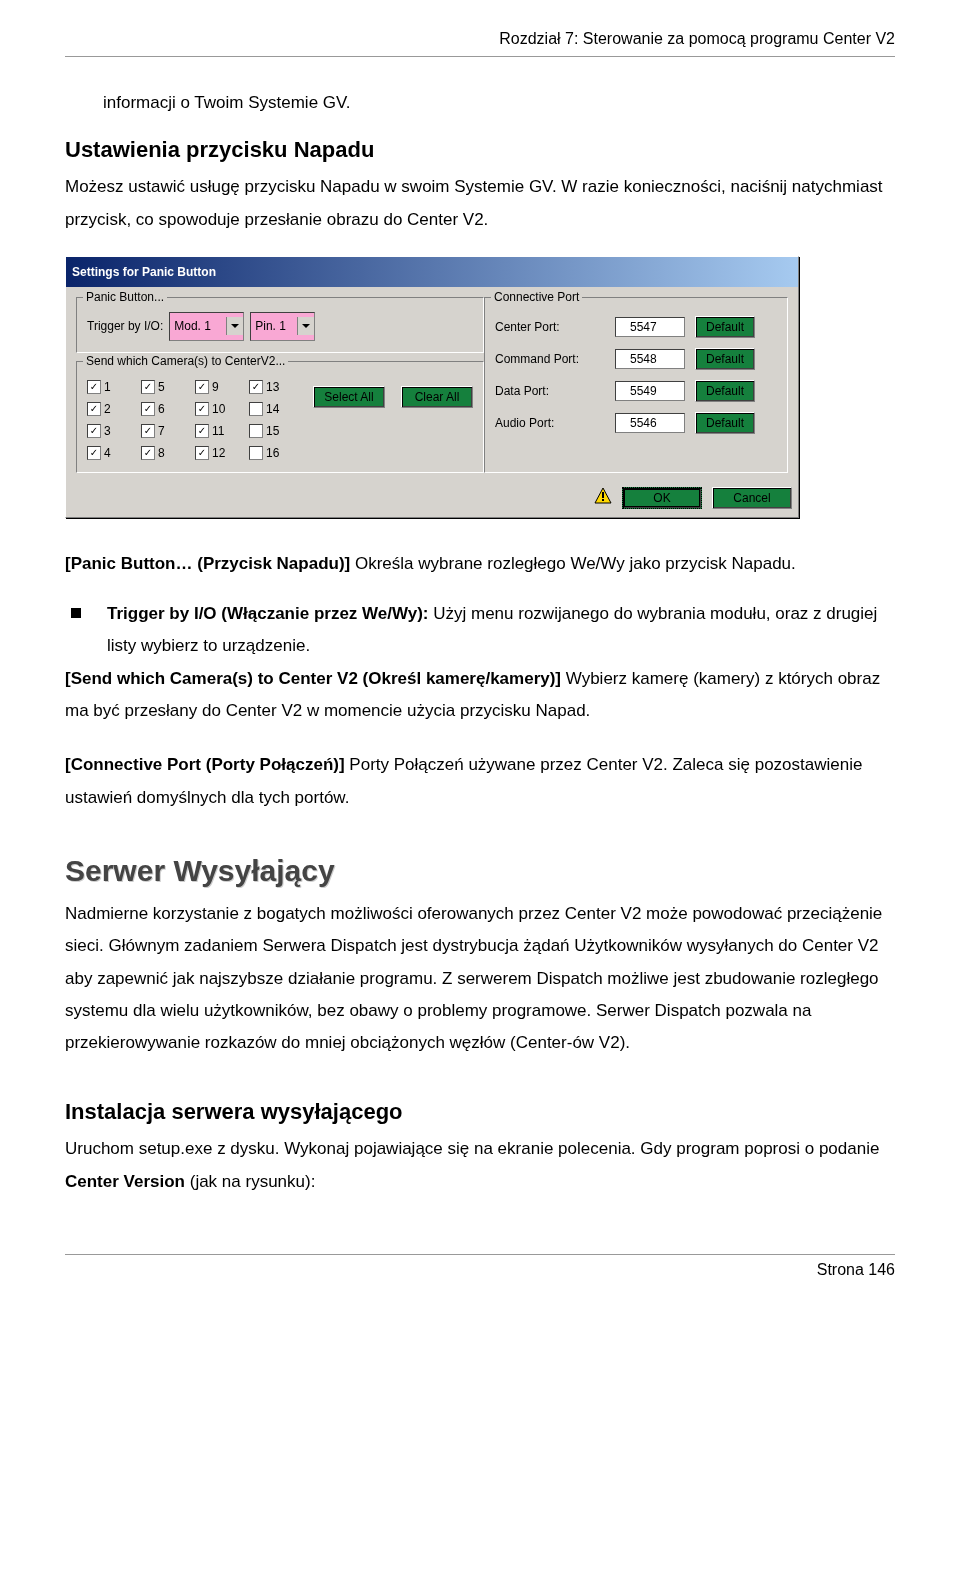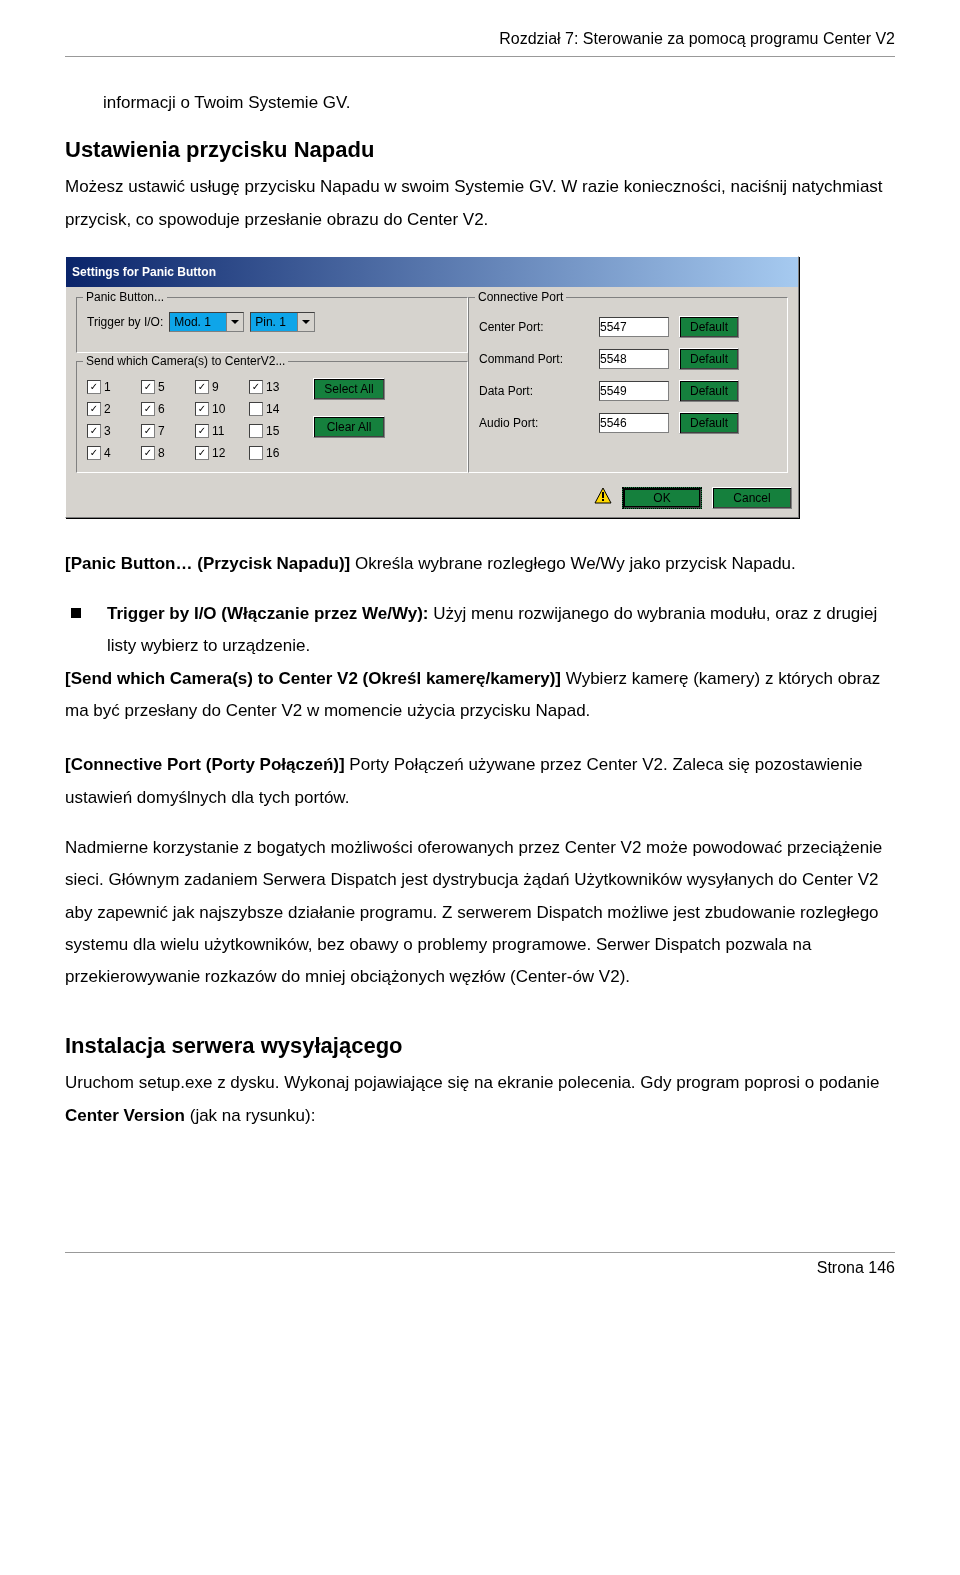--- a/index.html
+++ b/index.html
@@ -12,39 +12,39 @@
 .h1{font-size:30px;font-weight:bold;margin:40px 0 10px 0;color:#444;text-shadow:1px 1px 0 #ccc}
 .dlg{width:732px;background:#d6d3ce;border:1px solid #808080;border-top-color:#fff;border-left-color:#fff;box-shadow:1px 1px 0 #000;margin:20px 0 30px 0;font-family:Tahoma,Arial,sans-serif;font-size:12px}
 .titlebar{background:linear-gradient(to right,#0a246a,#a6caf0);color:#fff;padding:8px 6px;font-size:12px;font-weight:bold}
 .dlgbody{padding:10px;display:flex;flex-direction:column;gap:6px}
 .row{display:flex;}
 .grp{border:1px solid #808080;border-top-color:#fff;border-left-color:#fff;position:relative;padding:10px 10px 8px 10px;background:#d6d3ce;box-sizing:border-box}
 .grp::before{content:"";position:absolute;top:-1px;left:-1px;right:-1px;bottom:-1px;border:1px solid #fff;border-top-color:#808080;border-left-color:#808080;pointer-events:none}
 .grp .legend{position:absolute;top:-8px;left:6px;background:#d6d3ce;padding:0 3px;font-size:12px}
 .btn{background:#15803d;border:1px solid #808080;border-top-color:#fff;border-left-color:#fff;box-shadow:1px 1px 0 #000 inset,-1px -1px 0 #404040 inset;padding:2px 6px;font-size:12px;min-width:60px;text-align:center;height:22px;box-sizing:border-box;display:inline-flex;align-items:center;justify-content:center}
 .btn.wide{min-width:72px}
-.dd{background:#0ea5e9;border:1px solid #808080;border-top-color:#404040;border-left-color:#404040;display:inline-flex;align-items:center;height:20px;box-sizing:border-box}
+.dd{background:#f9a8d4;border:1px solid #808080;border-top-color:#404040;border-left-color:#404040;display:inline-flex;align-items:center;height:29px;box-sizing:border-box}
 .dd .val{padding:0 4px;min-width:48px;font-size:12px}
 .dd .arrow{width:16px;height:18px;background:#d6d3ce;border-left:1px solid #808080;display:flex;align-items:center;justify-content:center}
 .dd .arrow::before{content:"";border-left:4px solid transparent;border-right:4px solid transparent;border-top:4px solid #000}
-.txt{background:#fff;border:1px solid #808080;border-top-color:#404040;border-left-color:#404040;padding:2px 0;width:70px;height:20px;box-sizing:border-box;font-size:12px}
+.txt{background:#fff;border:1px solid #808080;border-top-color:#404040;border-left-color:#404040;padding:2px 14px;width:70px;height:20px;box-sizing:border-box;font-size:12px}
 .cb{display:inline-flex;align-items:center;gap:3px;width:50px}
 .cb .box{width:12px;height:12px;background:#fff;border:1px solid #808080;border-top-color:#404040;border-left-color:#404040;display:inline-flex;align-items:center;justify-content:center;font-size:10px;line-height:1}
 .camgrid{display:grid;grid-template-columns:repeat(4,50px);grid-auto-rows:22px;align-items:center;gap:0 4px}
 .portrow{display:flex;align-items:center;gap:10px;margin-bottom:10px}
 .portrow .lbl{width:110px}
 .warnicon{width:18px;height:18px;display:inline-flex;align-items:center;justify-content:center}
 .warnicon svg{width:18px;height:18px}
 .dlgfooter{display:flex;justify-content:flex-end;gap:10px;padding:4px 6px 8px 6px}
 .okbtn{border:1px dotted #000;outline:1px solid #000;outline-offset:-3px}
 .bold{font-weight:bold}
 ul.bullet{list-style:none;padding:0;margin:0}
 ul.bullet li{position:relative;padding-left:42px;font-size:17px;line-height:1.9}
 ul.bullet li::before{content:"";position:absolute;left:6px;top:10px;width:10px;height:10px;background:#000}
-.ftr{border-top:1px solid #999;margin-top:120px;padding-top:6px;text-align:right;font-size:16px}
+.ftr{border-top:1px solid #999;margin-top:56px;padding-top:6px;text-align:right;font-size:16px}
 </style>
 </head>
 <body>
 
 <div class="page">
   <div class="hdr">Rozdział 7:   Sterowanie za pomocą programu Center V2</div>
   <div class="hr"></div>
 
   <p class="para indent">informacji o Twoim Systemie GV.</p>
 
@@ -133,21 +133,21 @@
                   </span>
                   <span class="cb">
                     <span class="box">✓</span>
                     <span>12</span>
                   </span>
                   <span class="cb">
                     <span class="box"></span>
                     <span>16</span>
                   </span>
                 </div>
-              <div style="display:flex;flex-direction:column;gap:16px;margin-top:2px">
+              <div style="display:flex;flex-direction:row;gap:16px;margin-top:10px">
                 <span class="btn wide">Select All</span>
                 <span class="btn wide">Clear All</span>
               </div>
             </div>
           </div>
         </div>
 
         <div class="grp" style="width:320px">
           <span class="legend">Connective Port</span>
           <div id="portrows" style="margin-top:8px">
@@ -196,20 +196,21 @@
       <span class="bold">Trigger by I/O (Włączanie przez We/Wy):</span><span>    Użyj menu rozwijanego do wybrania modułu, oraz z drugiej listy wybierz to urządzenie.</span>
     </li>
   </ul>
   <p class="para">
     <span class="bold">[Send which Camera(s) to Center V2 (Określ kamerę/kamery)]</span><span>    Wybierz kamerę (kamery) z których obraz ma być przesłany do Center V2 w momencie użycia przycisku Napad.</span>
   </p>
   <p class="para" style="margin-top:22px">
     <span class="bold">[Connective Port (Porty Połączeń)]</span><span>    Porty Połączeń używane przez Center V2. Zaleca się pozostawienie ustawień domyślnych dla tych portów.</span>
   </p>
 
+  <div class="h1">Serwer Wysyłający</div>
   <p class="para">Nadmierne korzystanie z bogatych możliwości oferowanych przez Center V2 może powodować przeciążenie sieci. Głównym zadaniem Serwera Dispatch jest dystrybucja żądań Użytkowników wysyłanych do Center V2 aby zapewnić jak najszybsze działanie programu. Z serwerem Dispatch możliwe jest zbudowanie rozległego systemu dla wielu użytkowników, bez obawy o problemy programowe. Serwer Dispatch pozwala na przekierowywanie rozkazów do mniej obciążonych węzłów (Center-ów V2).</p>
 
   <div class="h2" style="margin-top:40px">Instalacja serwera wysyłającego</div>
   <p class="para">
     <span>Uruchom setup.exe z dysku. Wykonaj pojawiające się na ekranie polecenia. Gdy program poprosi o podanie </span><span class="bold">Center Version</span><span> (jak na rysunku):</span>
   </p>
 
   <div class="ftr">Strona 146</div>
 </div>
 

